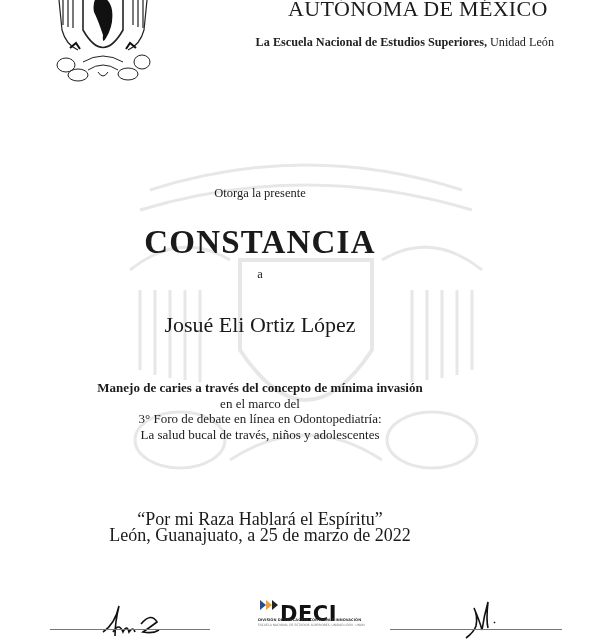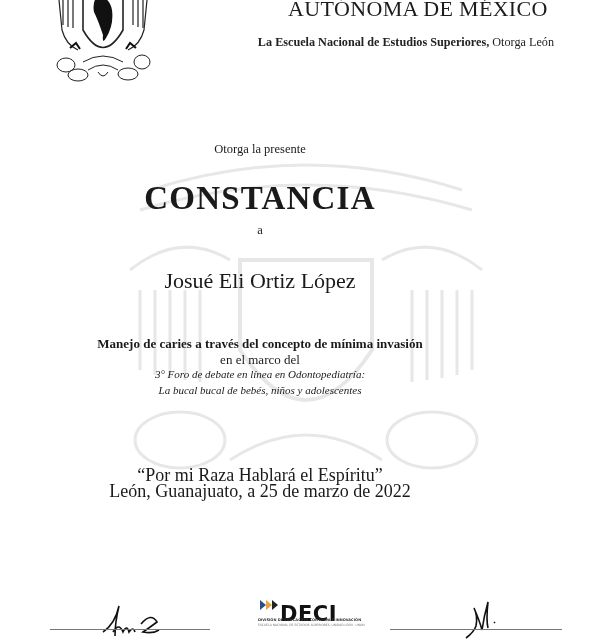--- a/index.html
+++ b/index.html
@@ -11,28 +11,28 @@
   .header-title {
     position:absolute; left:288px; top:-4px; font-size:22px; letter-spacing:0.3px;
     color:#1c1c1c; white-space:nowrap;
   }
   .header-sub {
     position:absolute; left:210px; top:35px; font-size:12.2px; line-height:15px;
     text-align:right; width:344px; color:#222;
   }
   .header-sub b { font-weight:bold;padding-left:41px; }
   .watermark { position:absolute; left:120px; top:150px; width:372px; height:340px; opacity:0.09; }
-  .center { position:absolute; left:0; width:520px; text-align:center; }
+  .center { position:absolute; left:0; width:520px; text-align:center;margin-top:44px; }
   .otorga { top:142px; font-size:12.5px; }
   .constancia { top:180px; font-size:33px; font-weight:bold; letter-spacing:1.2px; }
   .a { top:223px; font-size:12.5px; }
   .name { top:268px; font-size:22px; }
   .body-lines { top:336px; font-size:13px; line-height:15.5px; }
   .body-lines .bold { font-weight:bold; }
-  .body-lines .ital { font-style:italic; font-size:11px; }
+  .body-lines .ital { font-size:13px; }
   .motto { top:468px; font-size:18px; line-height:15.5px; }
   .sig-line { position:absolute; height:1px; background:#777; top:629px; }
   .sig { position:absolute; }
   .deci { position:absolute; left:258px; top:594px; width:110px; height:40px; }
   .deci-word { position:absolute; left:22px; top:8px; font-family:"DejaVu Sans", sans-serif; font-weight:bold; font-size:21px; color:#111; letter-spacing:0.5px; }
   .deci-sub { position:absolute; left:0; top:24px; font-family:"DejaVu Sans", sans-serif; font-size:3.6px; font-weight:bold; color:#333; white-space:nowrap; }
   .deci-sub2 { position:absolute; left:0; top:29px; font-family:"DejaVu Sans", sans-serif; font-size:3px; color:#777; white-space:nowrap; }
 </style>
 </head>
 <body>
@@ -51,21 +51,21 @@
     <ellipse cx="30" cy="85" rx="10" ry="6"></ellipse>
     <ellipse cx="80" cy="84" rx="10" ry="6"></ellipse>
     <ellipse cx="94" cy="72" rx="8" ry="7"></ellipse>
     <path d="M35 72 Q55 60 75 72 M40 80 Q55 70 70 80"></path>
     <path d="M50 82 q5 8 10 0"></path>
   </g>
 </svg>
 
 <div class="header-title">AUTÓNOMA DE MÉXICO</div>
 <div class="header-sub">
-  <span><b>La Escuela Nacional de Estudios Superiores,</b><span> Otorga León</span></span><br>
+  <span><b>La Escuela Nacional de Estudios Superiores,</b><span> Unidad León</span></span><br>
 </div>
 
 <svg class="watermark" viewBox="0 0 372 340">
   <g fill="none" stroke="#000" stroke-width="3">
     <path d="M30 40 Q186 -10 342 40"></path>
     <path d="M20 60 Q186 10 352 60"></path>
     <path d="M10 120 Q60 80 110 110 M362 120 Q312 80 262 110"></path>
     <path d="M20 140 v80 M35 140 v85 M50 140 v88 M65 140 v90 M80 140 v92"></path>
     <path d="M352 140 v80 M337 140 v85 M322 140 v88 M307 140 v90 M292 140 v92"></path>
     <path d="M120 110 L120 200 Q186 300 252 200 L252 110 Z" stroke-width="4"></path>
@@ -77,21 +77,21 @@
 
 <div class="center otorga">Otorga la presente</div>
 <div class="center constancia">CONSTANCIA</div>
 <div class="center a">a</div>
 <div class="center name">Josué Eli Ortiz López</div>
 
 <div class="center body-lines">
   <div class="bold">Manejo de caries a través del concepto de mínima invasión</div>
   <div>en el marco del</div>
   <div class="ital">3° Foro de debate en línea en Odontopediatría:</div>
-  <div class="ital">La bucal bucal de bebés, niños y adolescentes</div>
+  <div class="ital">La salud bucal de través, niños y adolescentes</div>
 </div>
 
 <div class="center motto">
   <div>“Por mi Raza Hablará el Espíritu”</div>
   <div>León, Guanajuato, a 25 de marzo de 2022</div>
 </div>
 
 <svg class="sig" style="left:95px;top:602px" width="80" height="38" viewBox="0 0 80 38">
   <path d="M8 30 Q20 22 24 4 Q20 20 20 34 M18 30 q6 -10 10 0 q4 -8 6 0 q4 -6 6 0 M46 22 q10 -12 16 -2 q-8 6 -14 10 q10 2 16 -2" fill="none" stroke="#111" stroke-width="1.6"></path>
 </svg>

